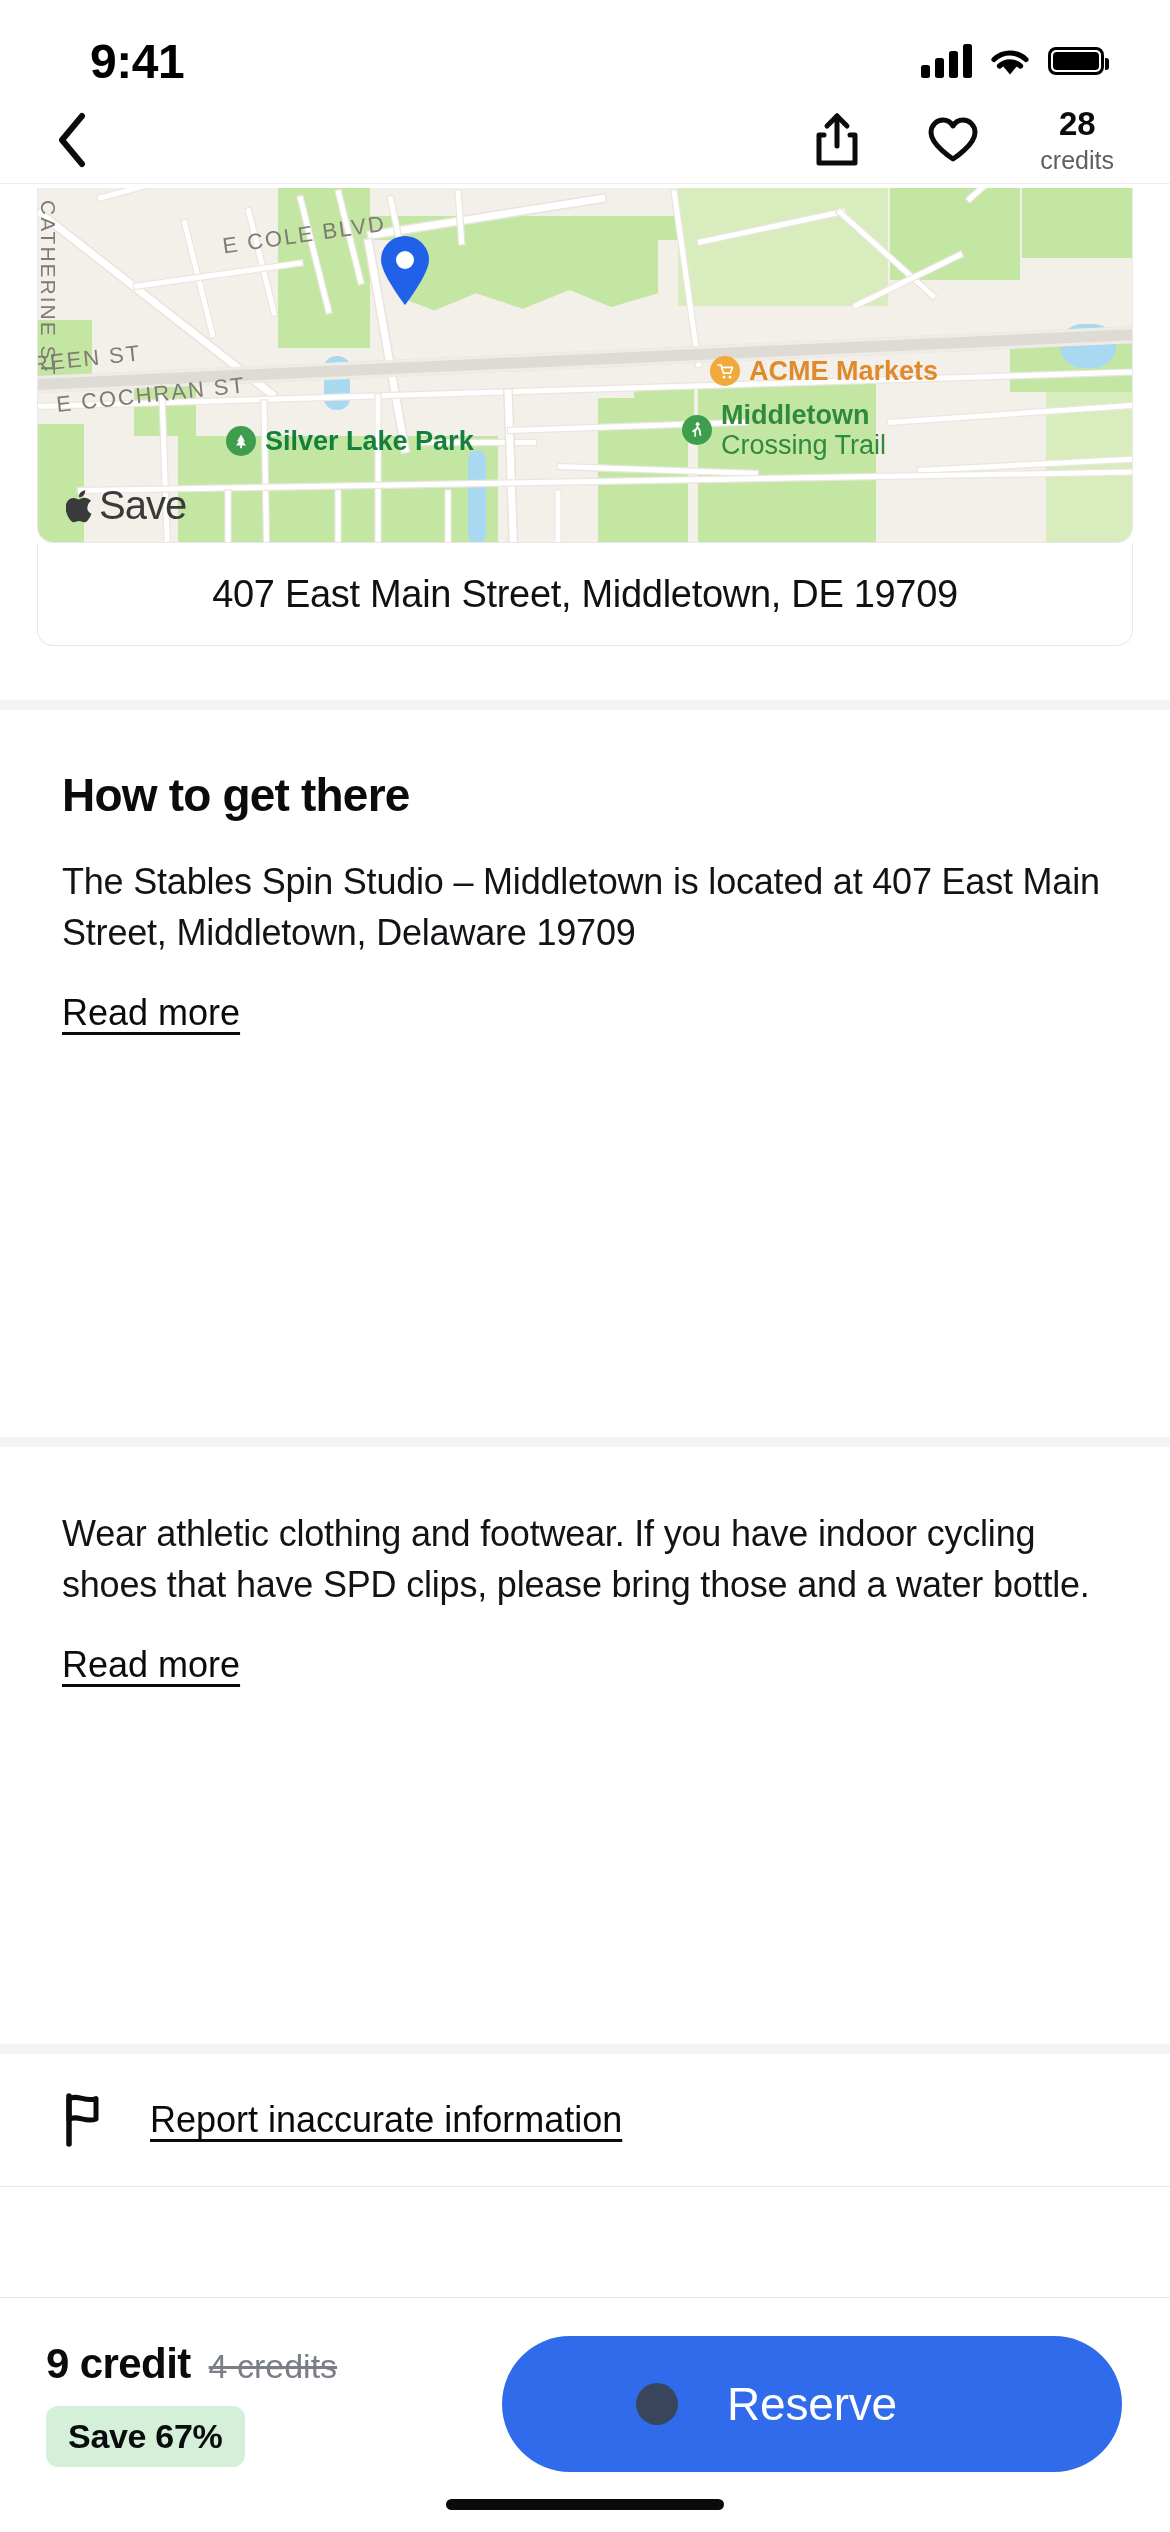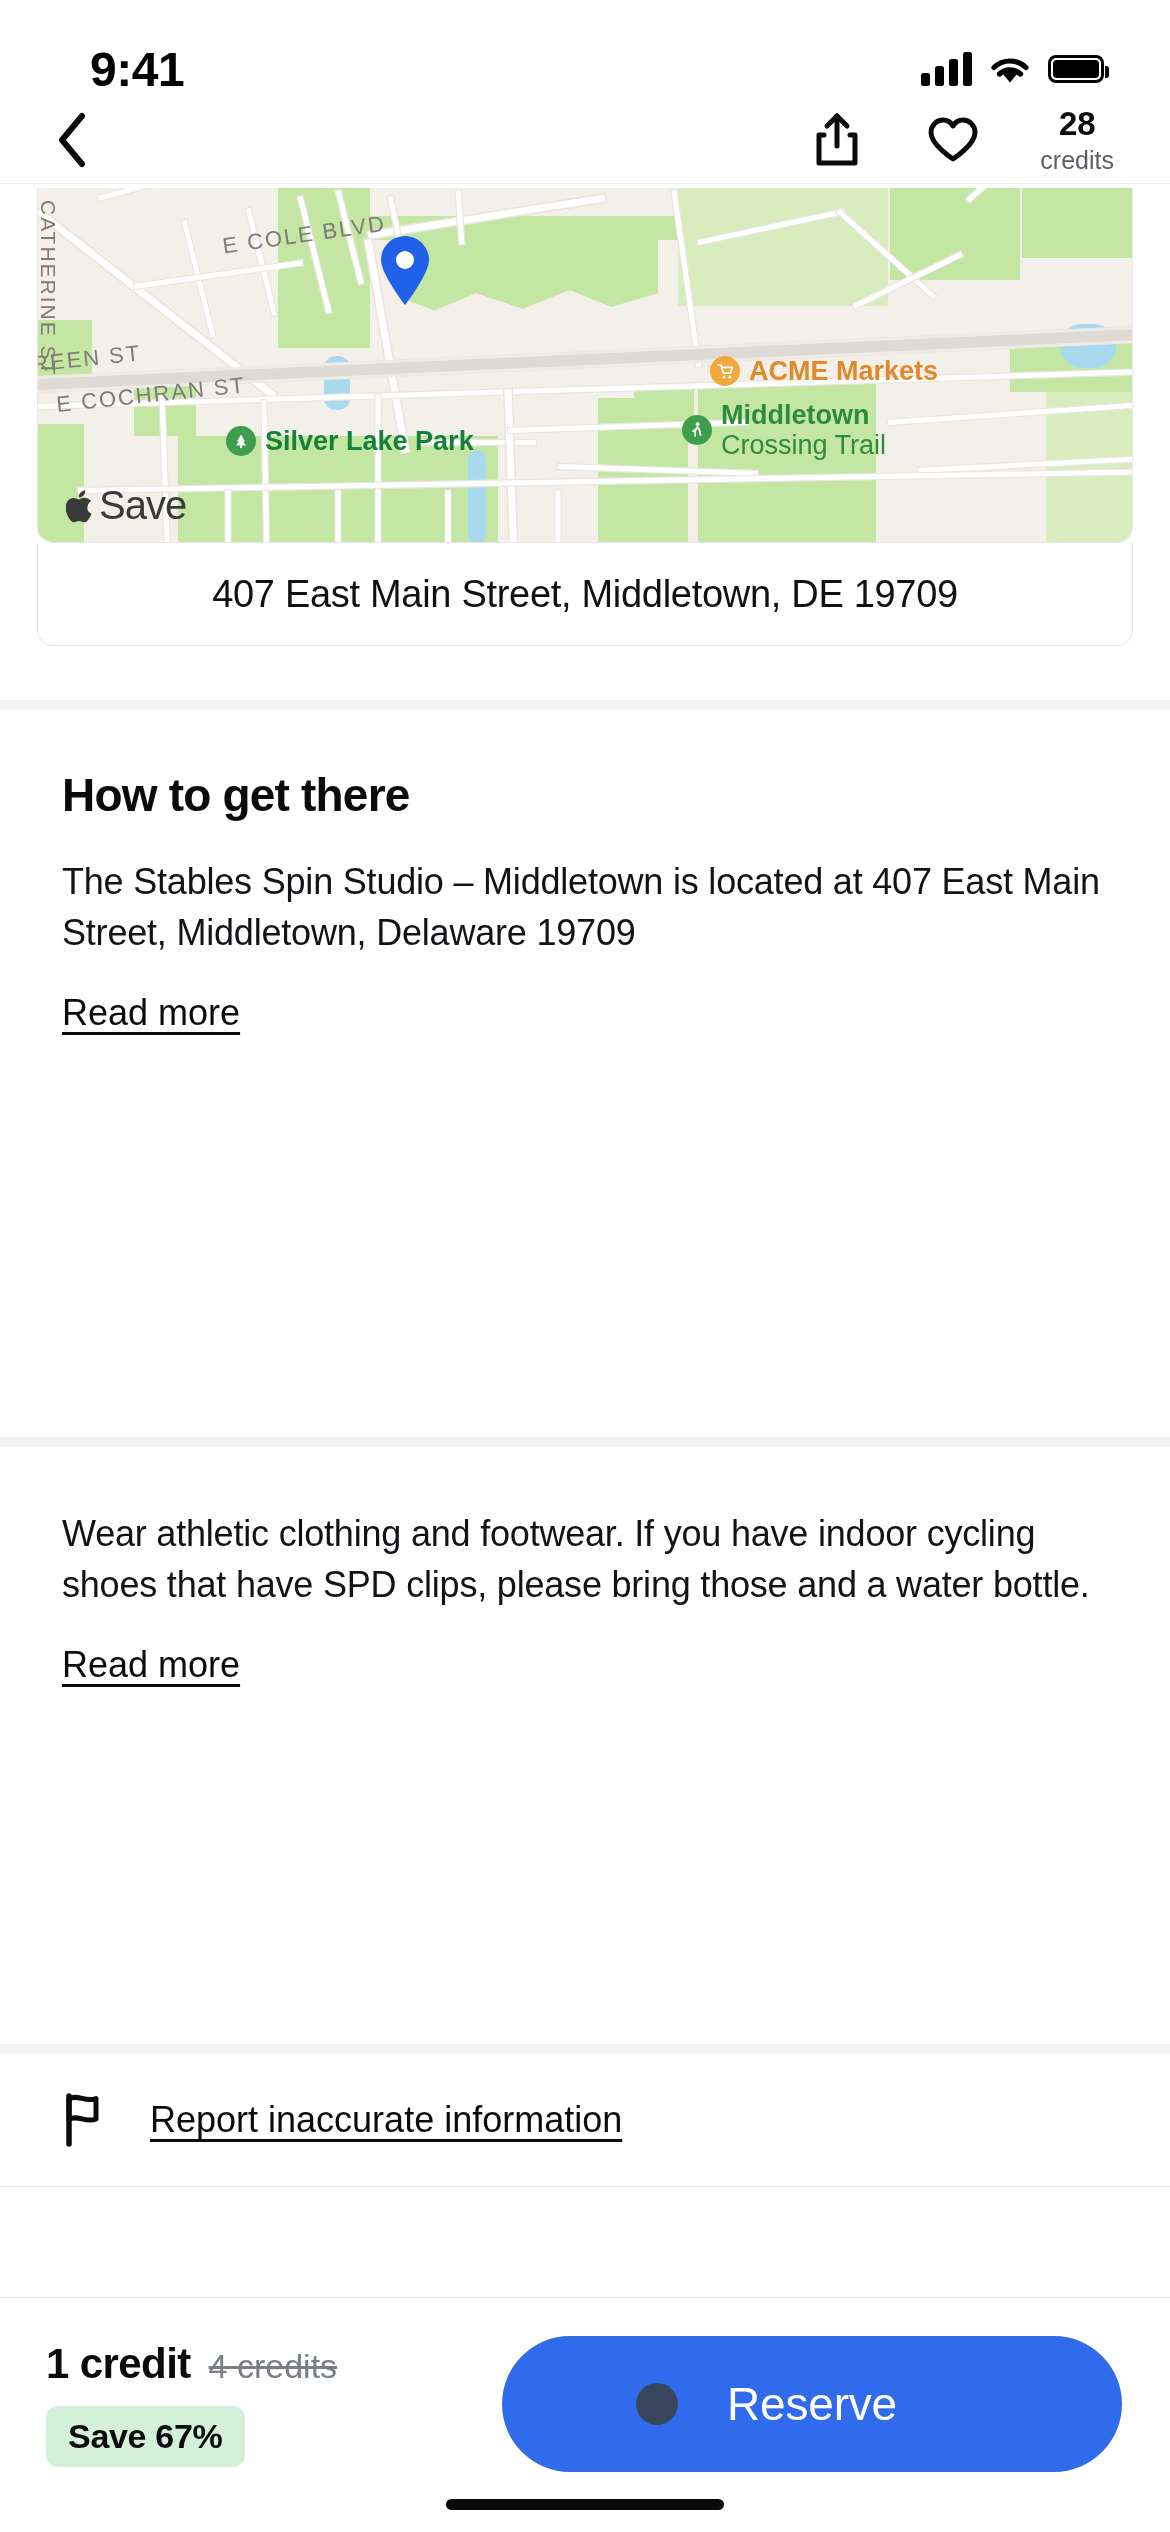--- a/index.html
+++ b/index.html
@@ -7,21 +7,21 @@
     width: 1170px; height: 2532px;
     background: #ffffff;
     font-family: "Liberation Sans", sans-serif;
     -webkit-font-smoothing: antialiased;
     overflow: hidden;
   }
   #screen { position: relative; width: 1170px; height: 2532px; background: #fff; }
 
   
   .statusbar {
-    position: absolute; top: 12px; left: 0; width: 1170px; height: 96px;
+    position: absolute; top: 4px; left: 0; width: 1170px; height: 96px;
     display: flex; align-items: center; justify-content: space-between;
     padding: 18px 56px 0 56px;
   }
   .status-time {
     font-size: 48px; font-weight: 700; color: #000;
     letter-spacing: -0.5px; font-family: "Liberation Sans", sans-serif;
     padding-left: 34px;
   }
   .status-right { display: flex; align-items: center; gap: 16px; padding-right: 10px;}
   .bars { display: flex; align-items: flex-end; gap: 5px; height: 34px; }
@@ -359,21 +359,21 @@
       <path d="M7 7 C15 1.5 24 11 34 6.5 L34 27 C24 31.5 15 22 7 27.5 Z" stroke="#0a0b0d" stroke-width="5" fill="none" stroke-linejoin="round"></path>
     </svg>
     <div class="report-text">Report inaccurate information</div>
   </div>
 
   <div class="hair" style="top: 2186px;"></div>
 
   <div class="bottom-bar">
     <div class="price-col">
       <div class="price-line">
-        <span class="price-now">1 credit</span>
+        <span class="price-now">9 credit</span>
         <span class="price-was">4 credits</span>
       </div>
       <div class="save-badge">Save 67%</div>
     </div>
     <button class="reserve-btn">
       <span>Reserve</span>
       <span class="cursor-dot"></span>
     </button>
   </div>
 

